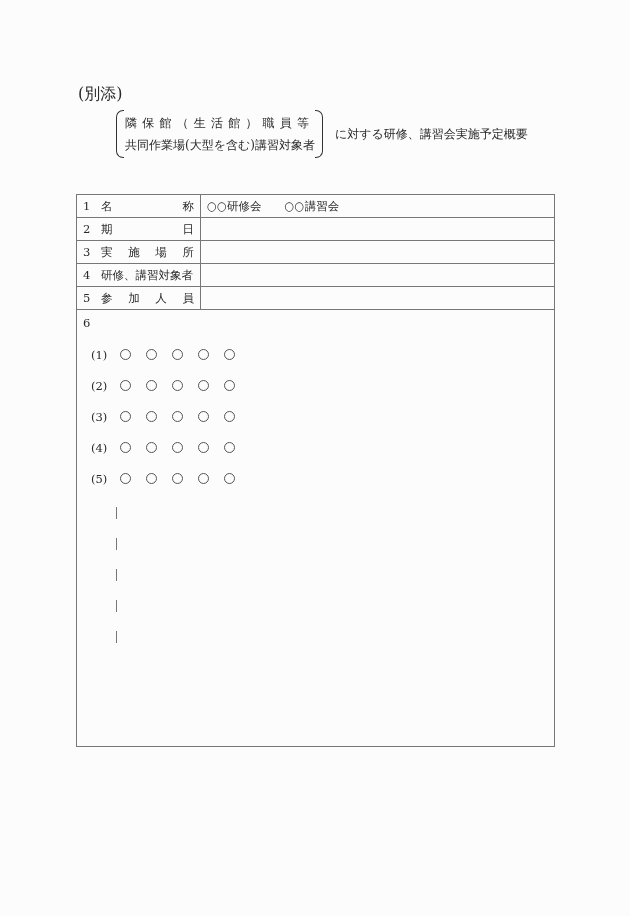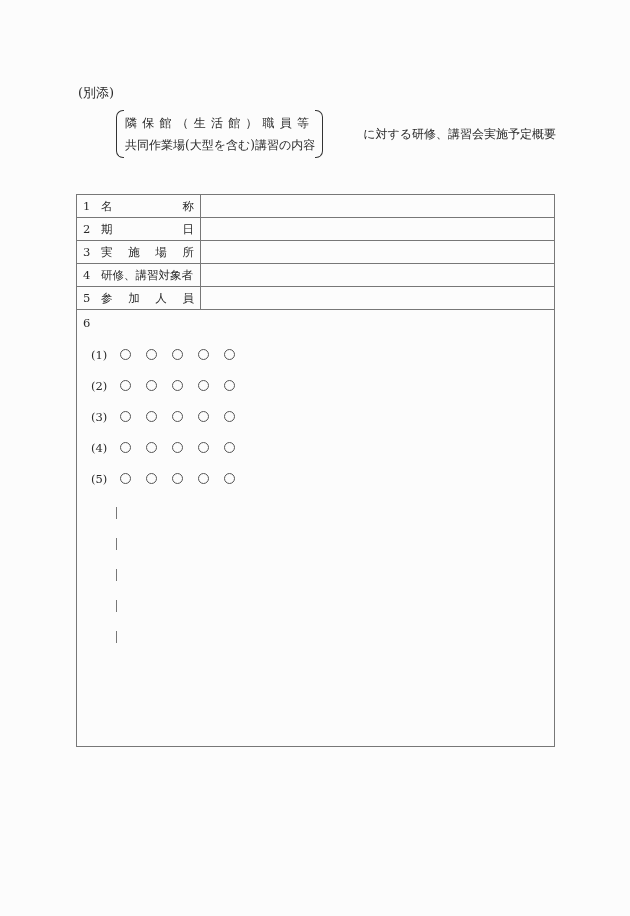--- a/index.html
+++ b/index.html
@@ -6,25 +6,25 @@
   body {
     width: 630px; height: 916px;
     background: #fcfcfc;
     font-family: "DejaVu Serif", "Liberation Serif", serif;
     color: #2a2a2a;
     position: relative;
     overflow: hidden;
   }
   .annex {
     position: absolute; left: 78px; top: 84px;
-    font-size: 13px; letter-spacing: 0px;
+    font-size: 16px; letter-spacing: 0px;
   }
   .title-wrap {
     position: absolute; left: 116px; top: 110px;
-    display: flex; align-items: center; gap: 28px;
+    display: flex; align-items: center;
   }
   .bracket-box {
     position: relative;
     padding: 2px 8px 2px 9px;
   }
   .bracket-box::before, .bracket-box::after {
     content: ""; position: absolute; top: 0; bottom: 0; width: 7px;
     border: 1.3px solid #333;
   }
   .bracket-box::before { left: 0; border-right: none; border-radius: 7px 0 0 7px; }
@@ -68,34 +68,35 @@
   .bar span { display: block; width: 1px; height: 12px; background: #777; }
 </style>
 </head>
 <body>
 
 <div class="annex">(別添)</div>
 
 <div class="title-wrap">
   <div class="bracket-box">
     <div class="bline spaced">隣保館（生活館）職員等</div>
-    <div class="bline">共同作業場(大型を含む)講習の内容</div>
+    <div class="bline">共同作業場(大型を含む)講習対象者</div>
   </div>
   <div class="title-rest">に対する研修、講習会実施予定概要</div>
 </div>
 
 <div class="form">
   <div class="row">
     <div class="label">
       <span class="num">1</span>
       <span class="ltext">
         <span>名</span>
         <span>称</span>
       </span>
     </div>
+    <div class="value">○○研修会　　○○講習会</div>
   </div>
 
   <div class="row">
     <div class="label">
       <span class="num">2</span>
       <span class="ltext">
         <span>期</span>
         <span>日</span>
       </span>
     </div>

